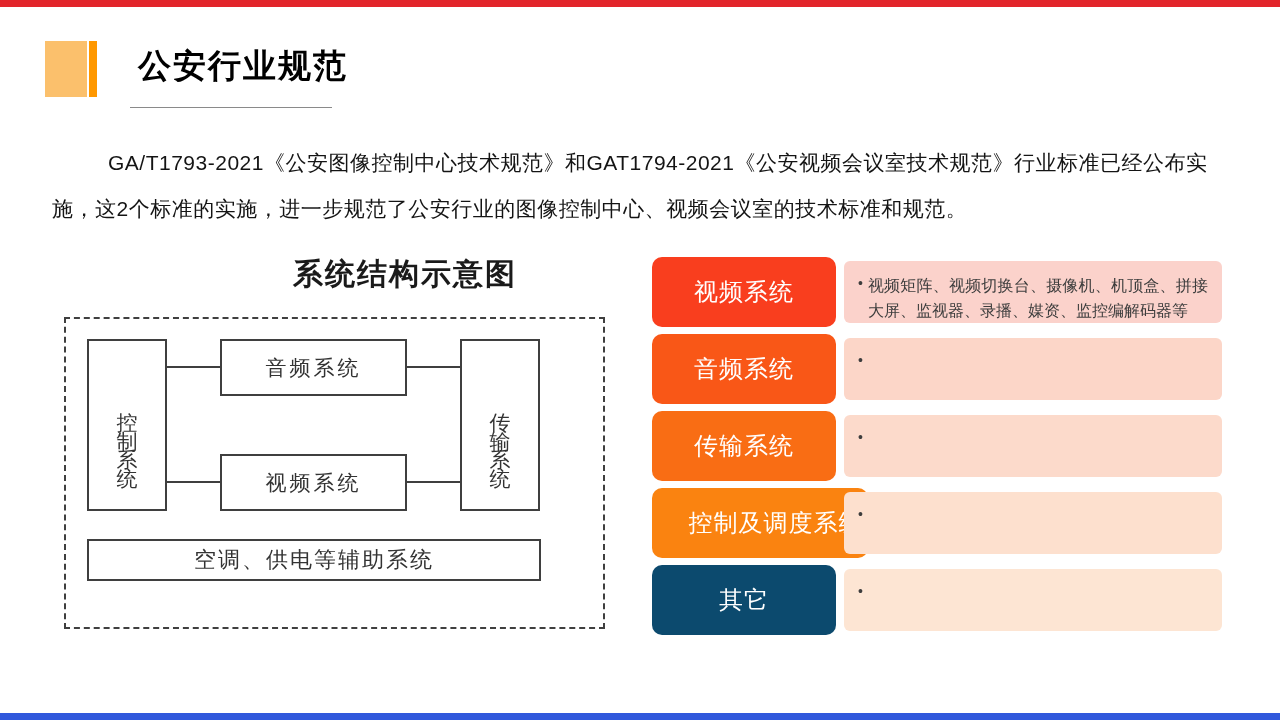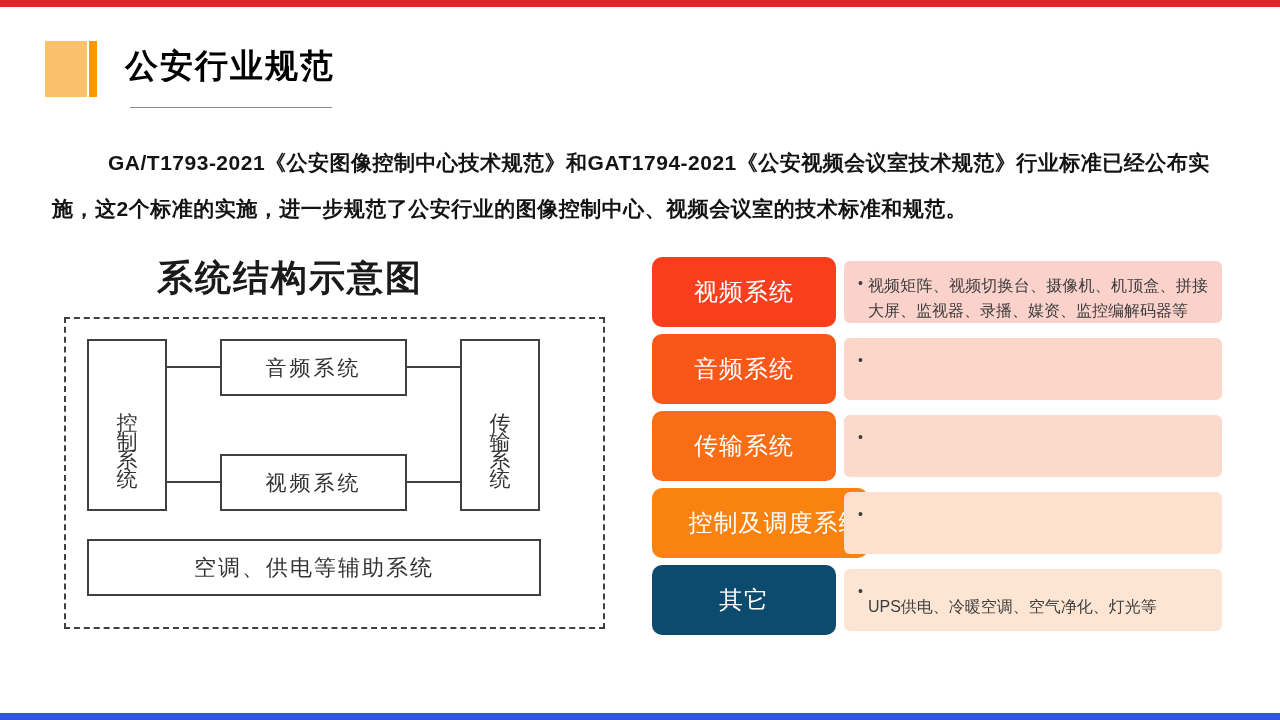--- a/index.html
+++ b/index.html
@@ -4,40 +4,40 @@
 <style>
   html,body{margin:0;padding:0;background:#888;}
   .slide{position:relative;width:1280px;height:720px;background:#ffffff;overflow:hidden;
          font-family:"Liberation Sans","DejaVu Sans",sans-serif;}
   
   .top-bar{position:absolute;left:0;top:0;width:1280px;height:7px;}
   .bottom-bar{position:absolute;left:0;bottom:0;width:1280px;height:7px;}
   
   .accent-square{position:absolute;left:45px;top:41px;width:42px;height:56px;}
   .accent-stripe{position:absolute;left:89px;top:41px;width:8px;height:56px;}
-  .page-title{position:absolute;left:125px;top:44px;font-size:33px;font-weight:bold;
+  .page-title{position:absolute;left:138px;top:44px;font-size:33px;font-weight:bold;
               color:#000;letter-spacing:2px;}
   .title-underline{position:absolute;left:130px;top:107px;width:202px;height:1px;background:#8a8a8a;}
   
   .intro{position:absolute;left:52px;top:140px;width:1178px;font-size:21px;line-height:46px;
-         color:#141414;text-indent:56px;letter-spacing:0.5px;font-weight:bold;}
+         color:#141414;text-indent:56px;letter-spacing:0.5px;}
   
-  .diagram-title{position:absolute;left:157px;top:254px;width:360px;text-align:left;
-                 font-size:36px;letter-spacing:2px;color:#1a1a1a;font-weight:600;
+  .diagram-title{position:absolute;left:157px;top:254px;width:360px;text-align:right;
+                 font-size:30px;letter-spacing:2px;color:#1a1a1a;font-weight:600;
                  font-family:Liberation Serif, serif;}
   .dash-box{position:absolute;left:64px;top:317px;width:541px;height:312px;
             border:2px dashed #3f3f3f;box-sizing:border-box;}
   .dg-box{position:absolute;border:2px solid #3f3f3f;box-sizing:border-box;background:#fff;
           display:flex;align-items:center;justify-content:center;
           font-family:"DejaVu Serif","Liberation Serif",serif;color:#333;font-size:21px;}
   .dg-control{left:87px;top:339px;width:80px;height:172px;}
   .dg-audio{left:220px;top:339px;width:187px;height:57px;letter-spacing:3px;}
   .dg-video{left:220px;top:454px;width:187px;height:57px;letter-spacing:3px;}
   .dg-transport{left:460px;top:339px;width:80px;height:172px;}
-  .dg-aux{left:87px;top:539px;width:454px;height:57px;font-size:22px;letter-spacing:2px;}
+  .dg-aux{left:87px;top:539px;width:454px;height:42px;font-size:22px;letter-spacing:2px;}
   .vtext{writing-mode:vertical-rl;text-orientation:upright;letter-spacing:18px;
          padding-top:14px;}
   .connector{position:absolute;height:2px;background:#3f3f3f;}
   
   .row{position:absolute;left:652px;width:570px;height:70px;}
   .row-label{position:absolute;left:0;top:0;width:184px;height:70px;border-radius:10px;
              display:flex;align-items:center;justify-content:center;color:#fff;
              font-size:24px;letter-spacing:1px;}
   .row-desc{position:absolute;left:192px;top:4px;width:350px;height:42px;padding:10px 14px;
             border-radius:6px;display:flex;align-items:center;color:#3d3d3d;
@@ -105,18 +105,17 @@
   <div class="row" style="top:488px;">
     <div class="row-label" style="background: rgb(250, 131, 16); padding-left: 32px;">控制及调度系统</div>
     <div class="row-desc" style="background: rgb(253, 224, 206);">
       <span class="bullet">•</span>
     </div>
   </div>
   <div class="row" style="top:565px;">
     <div class="row-label" style="background: #0c4a6e;">其它</div>
     <div class="row-desc" style="background: rgb(253, 229, 211);">
       <span class="bullet">•</span>
-      <span class="desc-text">UPS供电、冷暖空调、空气净化、灯光等</span>
     </div>
   </div>
 
   <div class="bottom-bar" style="background: rgb(48, 88, 220);"></div>
 </div>
 
 </body></html>

